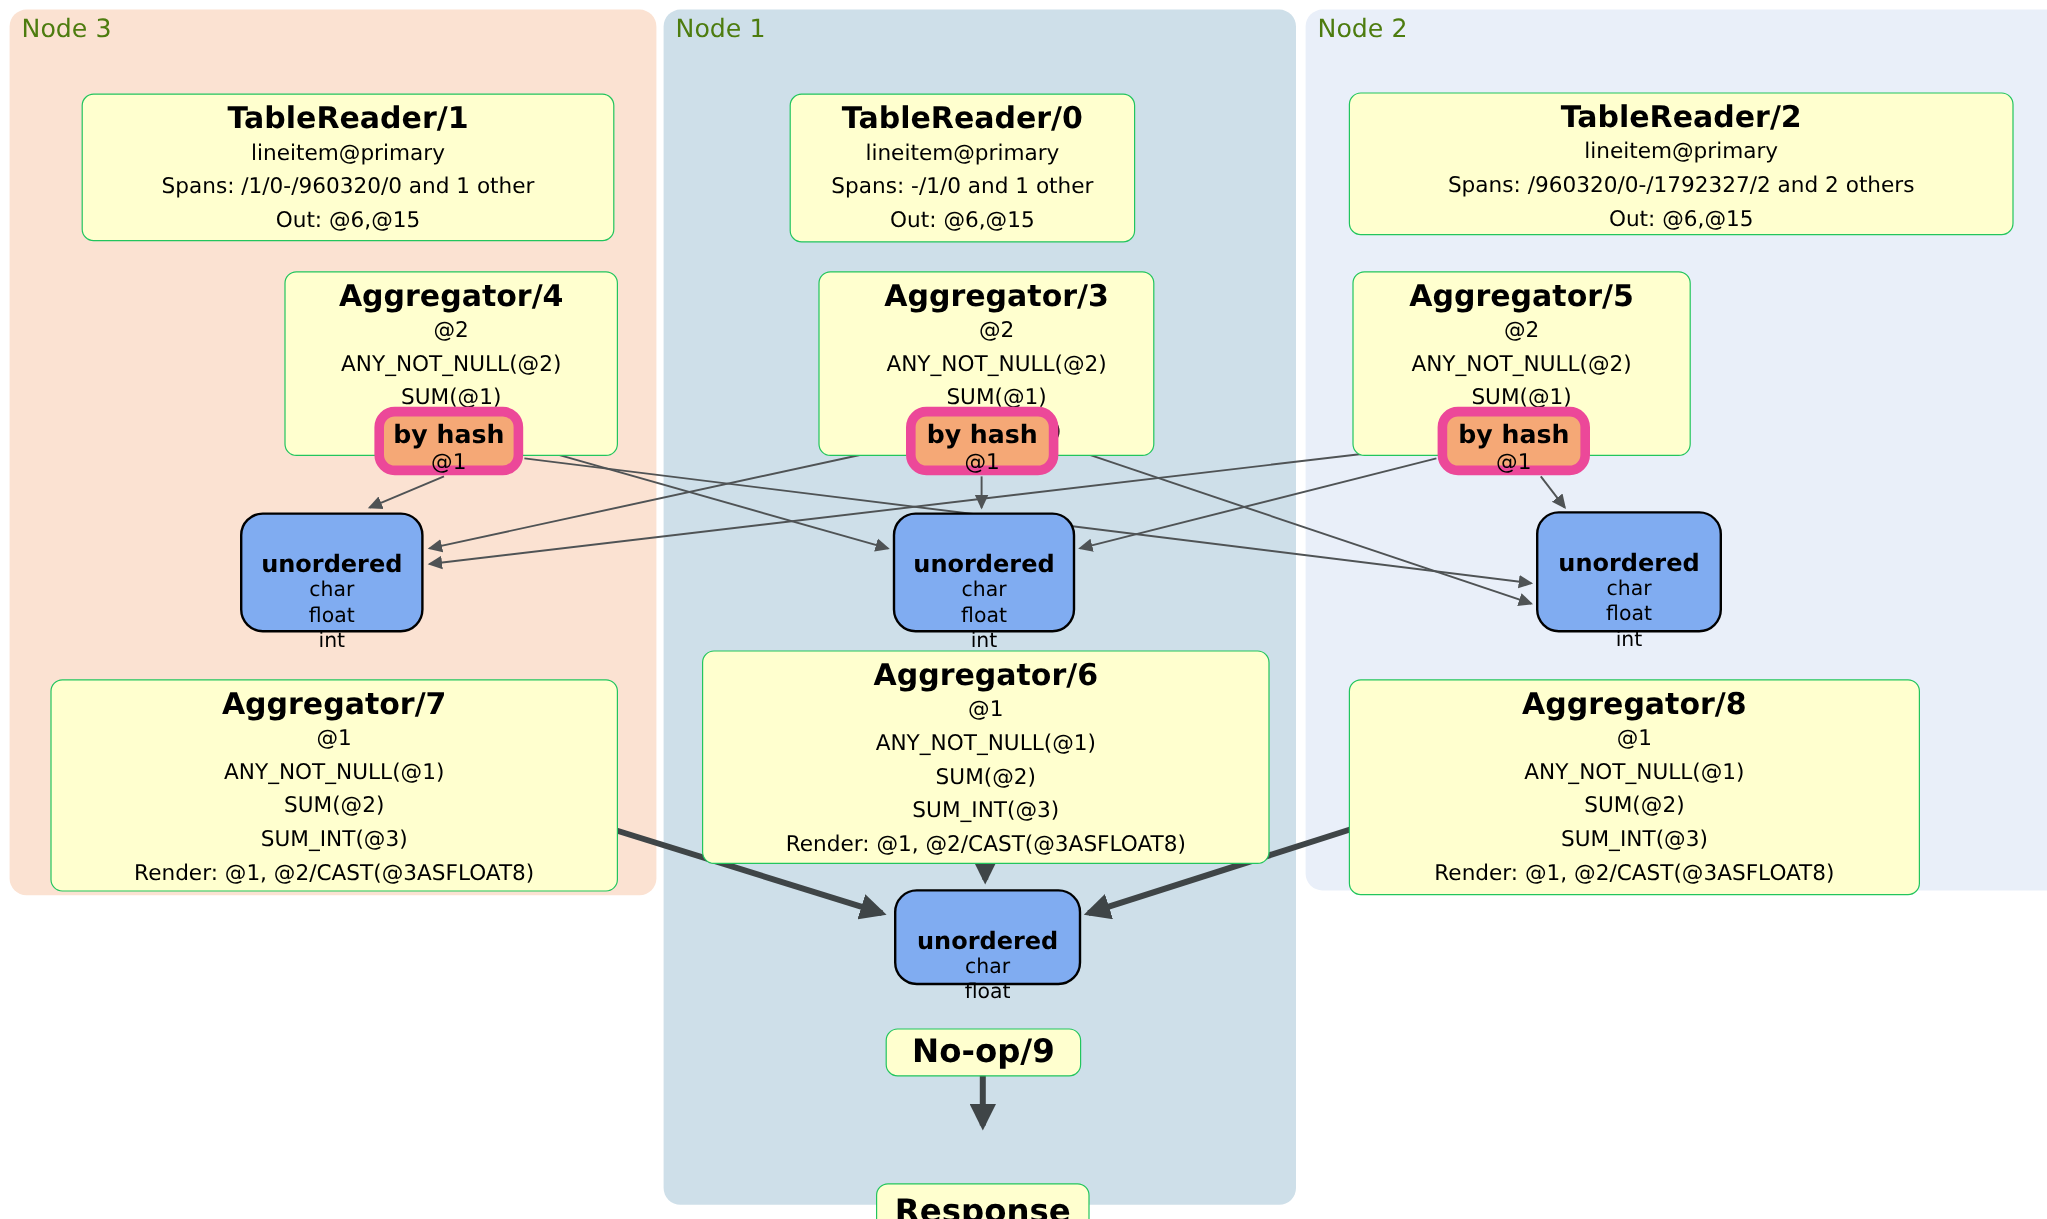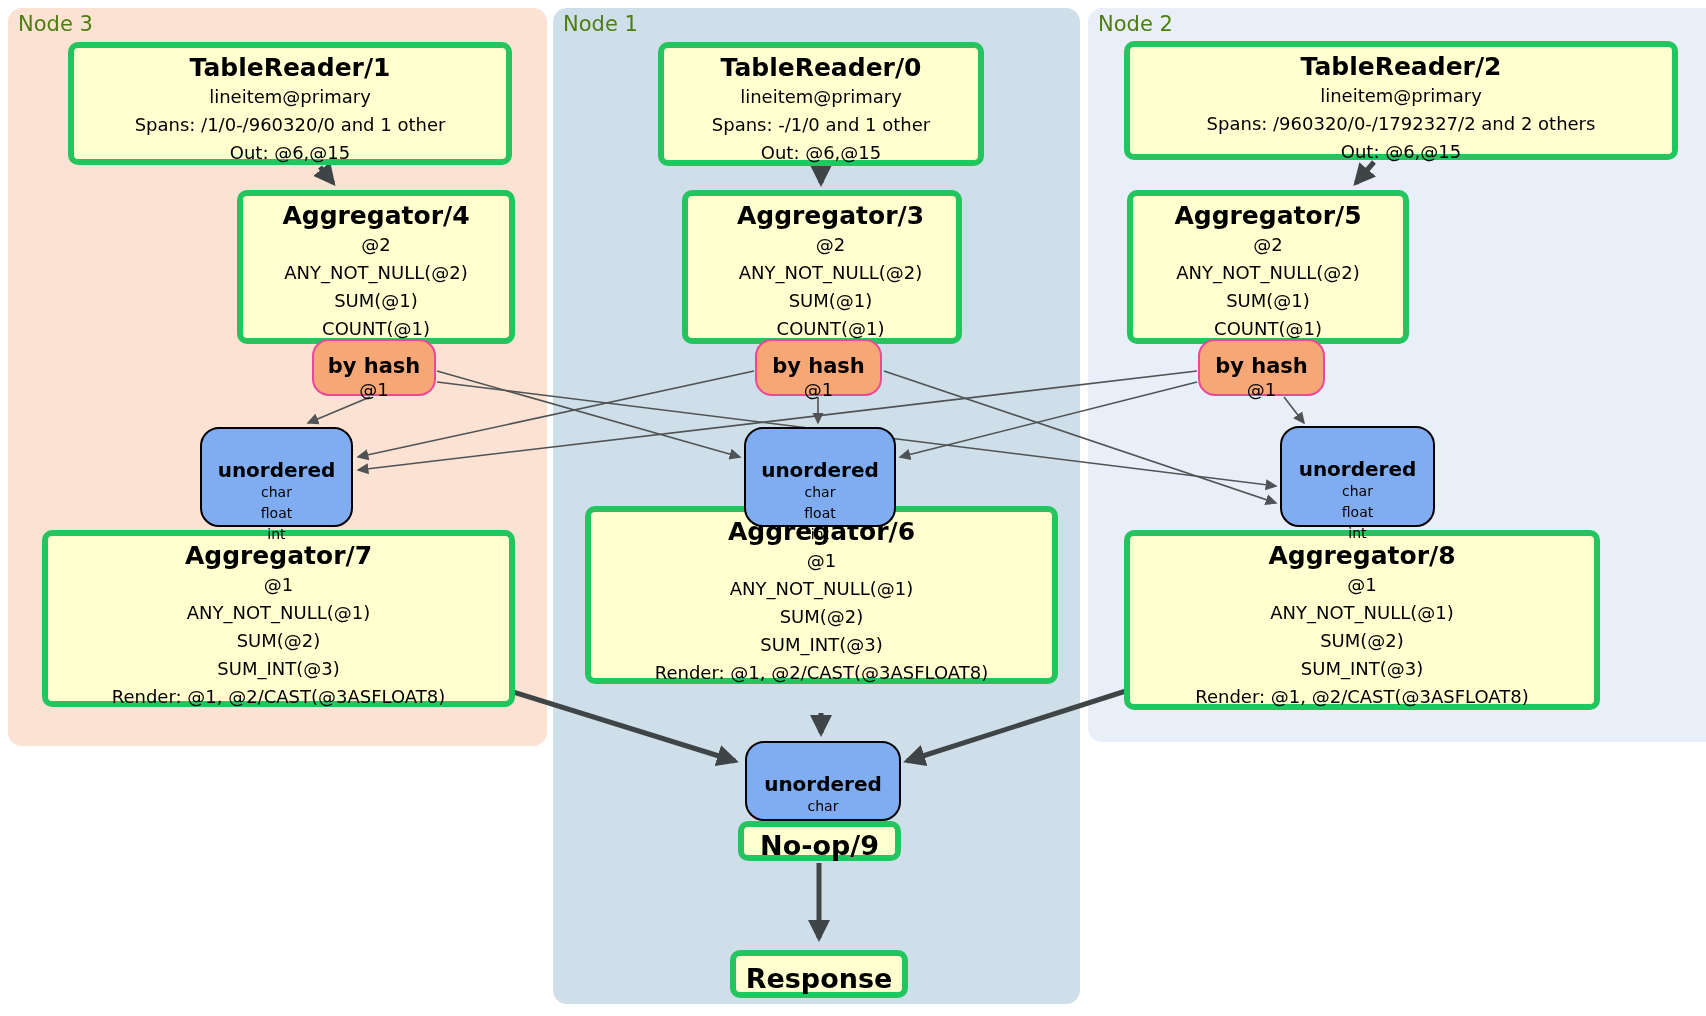--- a/index.html
+++ b/index.html
@@ -4,32 +4,32 @@
 <style>
   html,body{margin:0;padding:0;background:#ffffff;}
   body{font-family:"DejaVu Sans","Liberation Sans",sans-serif;color:#000;}
   .canvas{position:relative;width:1706px;height:1016px;background:#fff;overflow:hidden;}
   .group{position:absolute;border-radius:14px;}
   .group-label{position:absolute;top:4px;left:10px;font-size:21px;color:#4d7c0f;white-space:nowrap;}
   #g-node3{left:8px;top:8px;width:539px;height:738px;background:var(--node3_bg);}
   #g-node1{left:553px;top:8px;width:527px;height:996px;background:var(--node1_bg);}
   #g-node2{left:1088px;top:8px;width:698px;height:734px;background:var(--node2_bg);}
   .edges{position:absolute;left:0;top:0;width:1706px;height:1016px;pointer-events:none;}
-  .pbox{position:absolute;background:var(--processor_fill);border:6px solid #22c55e;border-radius:10px;
-        text-align:center;box-sizing:border-box;padding-top:5px;}
+  .pbox{position:absolute;background:var(--processor_fill);border:1px solid #22c55e;border-radius:10px;
+        text-align:center;box-sizing:border-box;padding-top:5px;margin-top:36px;}
   .ptitle{font-size:25px;font-weight:bold;line-height:30px;white-space:nowrap;}
   .pline{font-size:18px;line-height:28px;white-space:nowrap;}
-  .router{position:absolute;background:var(--router_fill);border:2px solid #ec4899;border-radius:17px;
-          text-align:center;box-sizing:border-box;padding-top:13px;}
+  .router{position:absolute;background:var(--router_fill);border:8px solid #ec4899;border-radius:17px;
+          text-align:center;box-sizing:border-box;padding-top:3px;}
   .rtitle{font-size:21px;font-weight:bold;line-height:25px;}
   .rsub{font-size:18px;line-height:21px;}
   .sync{position:absolute;background:var(--sync_fill);border:2px solid #000;border-radius:19px;
         text-align:center;box-sizing:border-box;padding-top:5px;}
   .stitle{font-size:20px;font-weight:bold;line-height:24px;margin-top:24px;}
-  .sline{font-size:14px;line-height:21px;}
+  .sline{font-size:17px;line-height:21px;}
   .bigtitle{font-size:27px;font-weight:bold;line-height:34px;white-space:nowrap;}
   .edge-thin{stroke:var(--edge_thin);stroke-width:1.6;fill:none;}
   .edge-thick{stroke:var(--edge_thick);stroke-width:5;fill:none;}
 </style>
 </head>
 <body>
 
 <div class="canvas">
 
   <div class="group" id="g-node3">
@@ -86,21 +86,21 @@
   </div>
   <div class="pbox" style="left:42px;top:530px;width:473px;height:177px;">
     <div class="ptitle">Aggregator/7</div>
     <div class="pline">@1</div>
     <div class="pline">ANY_NOT_NULL(@1)</div>
     <div class="pline">SUM(@2)</div>
     <div class="pline">SUM_INT(@3)</div>
     <div class="pline">Render: @1, @2/CAST(@3ASFLOAT8)</div>
   </div>
 
-  <div class="pbox" style="left:658px;top:42px;width:326px;height:124px;">
+  <div class="pbox" style="left:658px;top:42px;width:288px;height:124px;">
     <div class="ptitle">TableReader/0</div>
     <div class="pline">lineitem@primary</div>
     <div class="pline">Spans: -/1/0 and 1 other</div>
     <div class="pline">Out: @6,@15</div>
   </div>
   <div class="pbox" style="left:682px;top:190px;width:280px;height:154px;padding-left:17px;">
     <div class="ptitle">Aggregator/3</div>
     <div class="pline">@2</div>
     <div class="pline">ANY_NOT_NULL(@2)</div>
     <div class="pline">SUM(@1)</div>

